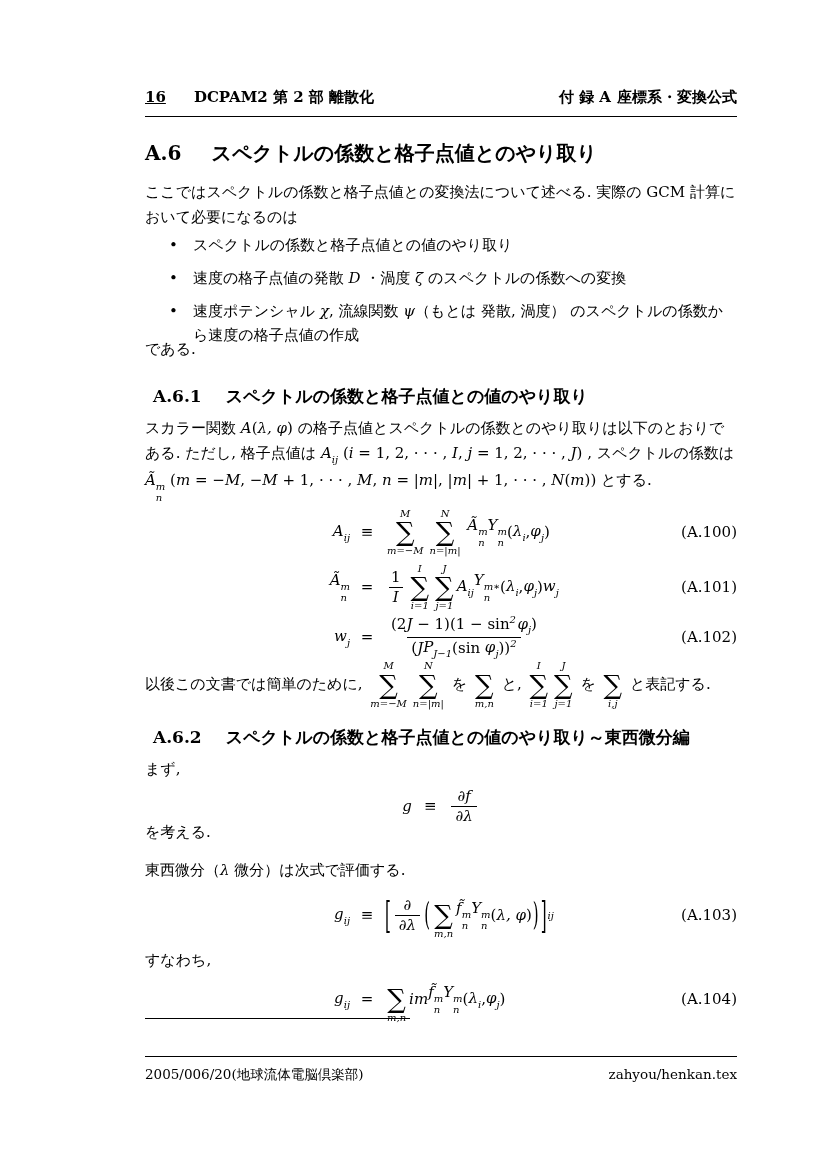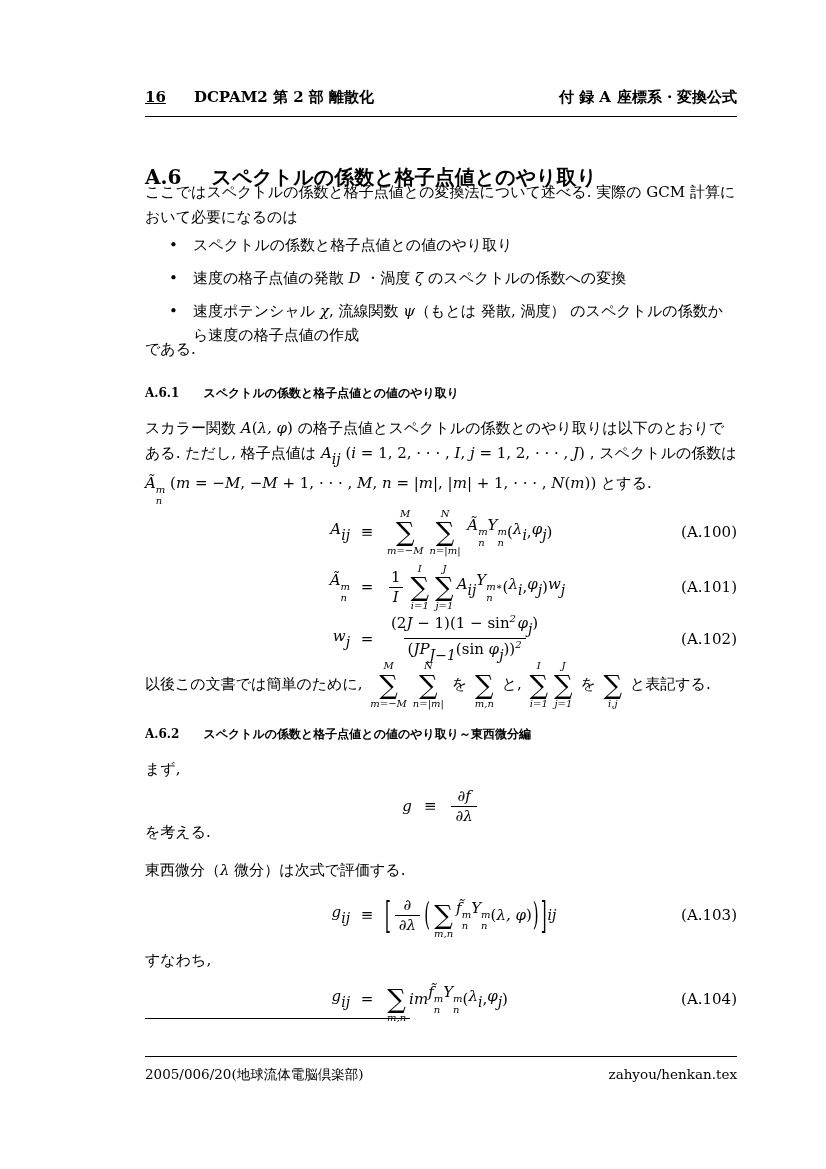--- a/index.html
+++ b/index.html
@@ -8,34 +8,34 @@
   .page{position:relative;width:826px;height:1169px;overflow:hidden;background:#fff;}
   .blk{position:absolute;left:145px;width:592px;}
   
   .hdr{display:flex;justify-content:space-between;align-items:baseline;font-weight:bold;font-size:15px;}
   .hdr .sp1{margin-right:28px;text-decoration:underline;}
   .hdr .sp2{margin-right:6px;}
   .hrule{border-top:1.5px solid #000;height:0;}
   
   .sec{font-size:20px;font-weight:bold;line-height:1.2;}
   .sec .num{margin-right:30px;}
-  .ssec{font-size:12px;font-weight:bold;line-height:1.2;}
+  .ssec{font-size:17px;font-weight:bold;line-height:1.2;margin-left:8px;}
   .ssec .num{margin-right:24px;}
   
   .para{line-height:1.65;}
   
   .bullets{margin:0;padding:0;list-style:none;}
   .bullets li{display:flex;margin-bottom:9px;line-height:1.6;}
   .bullets .dot{width:14px;margin-left:24px;margin-right:10px;flex:none;}
   .bullets .btxt{flex:1;}
   
   .mi{font-style:italic;}
   .mr{font-style:normal;}
   .jt{font-style:normal;}
-  .msub{font-size:14px;font-style:italic;vertical-align:-0.45em;}
+  .msub{font-size:10px;font-style:italic;vertical-align:-0.45em;}
   .msup{font-size:10px;font-style:italic;vertical-align:0.55em;}
   .mss{display:inline-block;white-space:nowrap;}
   .sscol{display:inline-flex;flex-direction:column;font-size:10px;line-height:1.1;
          vertical-align:-0.5em;font-style:italic;text-align:left;}
   .sum{display:inline-flex;flex-direction:column;align-items:center;vertical-align:middle;
        margin:0 3px;line-height:1;}
   .slim{font-size:10px;font-style:italic;line-height:1.15;white-space:nowrap;}
   .sig{font-size:26px;font-style:normal;line-height:1;}
   .frac{display:inline-flex;flex-direction:column;align-items:center;vertical-align:middle;
         margin:0 3px;line-height:1.25;}
@@ -66,21 +66,21 @@
   <div class="blk hdr" style="top:88px;">
     <span>
       <span class="sp1">16</span><span>DCPAM2 第 2 部 離散化</span>
     </span>
     <span>
       <span class="sp2">付 録 A</span><span>座標系・変換公式</span>
     </span>
   </div>
   <div class="blk hrule" style="top:116px;"></div>
 
-  <div class="blk sec" style="top:141px;margin-top:24px;">
+  <div class="blk sec" style="top:141px;">
     <span class="num">A.6</span><span>スペクトルの係数と格子点値とのやり取り</span>
   </div>
 
   <div class="blk para" style="top:180px;"><span class="jt">ここではスペクトルの係数と格子点値との変換法について述べる. 実際の GCM 計算において必要になるのは</span></div>
 
   <ul class="blk bullets" style="top:233px;">
     <li>
       <span class="dot">•</span>
       <span class="btxt"><span class="jt">スペクトルの係数と格子点値との値のやり取り</span></span>
     </li>

